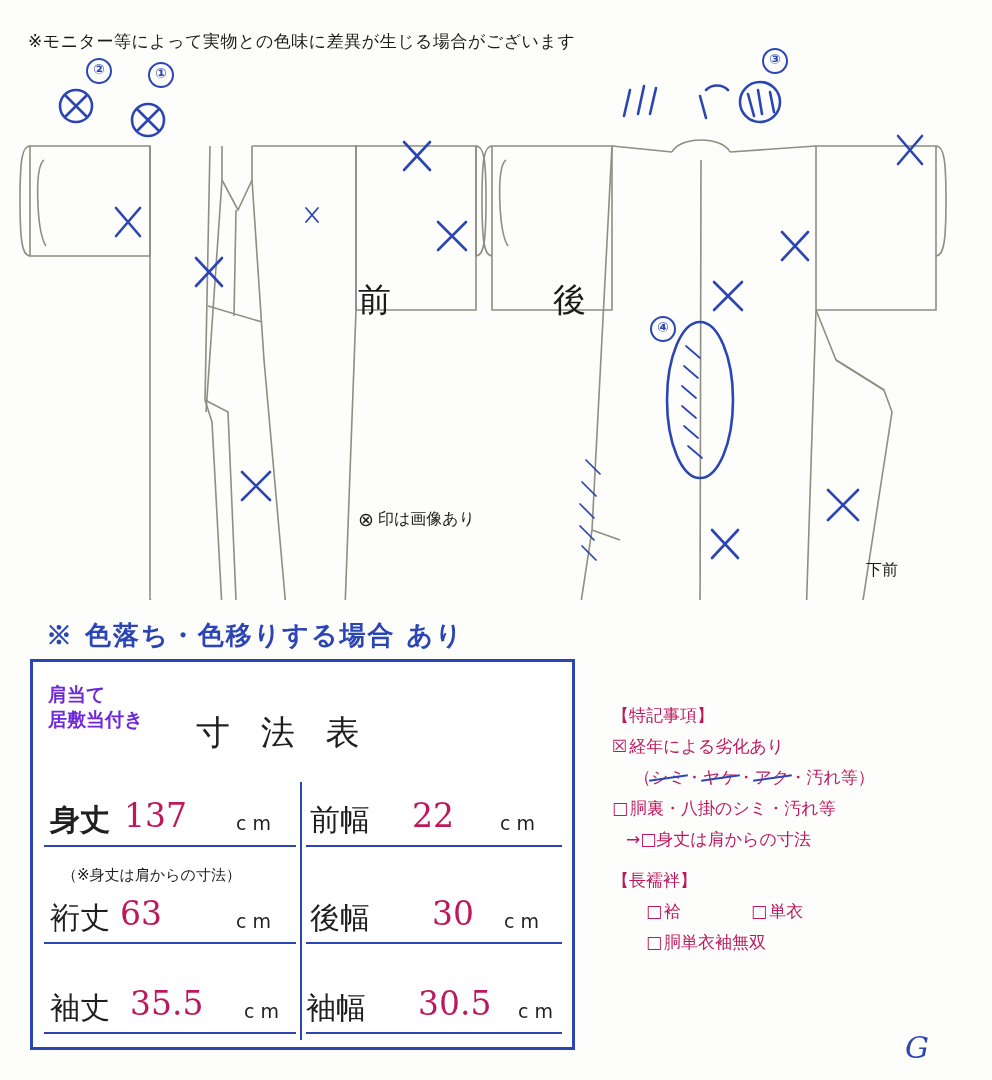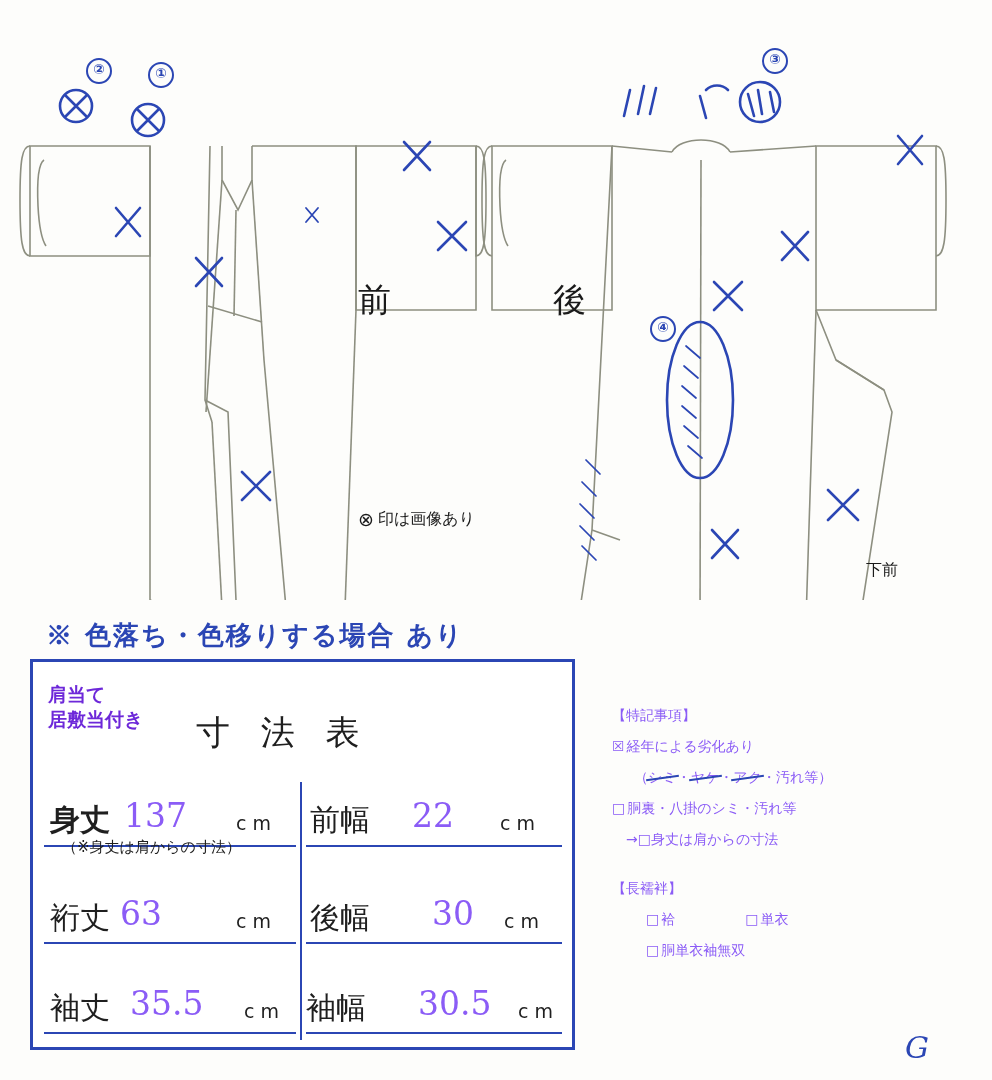--- a/index.html
+++ b/index.html
@@ -106,54 +106,54 @@
   }
   .cell-label {
     position: absolute;
     font-size: 30px;
     color: #1f1f1f;
     font-family: "DejaVu Sans", sans-serif;
   }
   .cell-value {
     position: absolute;
     font-size: 33px;
-    color: #8b5cf6;
+    color: #be185d;
     font-family: "DejaVu Serif", serif;
   }
   .cell-unit {
     position: absolute;
     font-size: 19px;
     color: #1f1f1f;
     font-family: "DejaVu Sans", sans-serif;
   }
   #mitake-note {
     position: absolute;
-    left: 62px; top: 838px;
+    left: 62px; top: 866px;
     font-size: 15px;
     color: #1f1f1f;
     font-family: "DejaVu Sans", sans-serif;
   }
   #top-hand-note {
     left: 46px; top: 618px;
     font-size: 26px;
     letter-spacing: 2px;
   }
 
   
   #notes-right {
     left: 612px; top: 700px;
     width: 370px;
-    font-size: 14px;
+    font-size: 17px;
     line-height: 31px;
-    color: #8b5cf6;
+    color: #be185d;
     font-family: "DejaVu Sans", sans-serif;
   }
   #notes-right .indent1 { padding-left: 22px; }
   #notes-right .indent2 { padding-left: 14px; }
-  #notes-right .section2 { margin-top: 18px; }
+  #notes-right .section2 { margin-top: 10px; }
   #notes-right .juban-row {
     padding-left: 34px;
     display: flex;
     gap: 70px;
   }
   #notes-right .juban-row2 { padding-left: 34px; }
   .strike {
     position: relative;
   }
   .strike::after {
@@ -172,20 +172,21 @@
     font-family: "DejaVu Serif", serif;
     font-style: italic;
   }
   svg { display: block; }
 </style>
 </head>
 <body>
 
 <div id="page">
 
+  <div class="abs printed" id="note-top">※モニター等によって実物との色味に差異が生じる場合がございます</div>
 
   <svg class="abs" style="left:0; top:60px;" width="992" height="540">
     <g fill="none" stroke="#8d8f80" stroke-width="1.6">
 
       <path d="M30,86 L30,196 L150,196 L150,86 Z"></path>
       <path d="M30,86 C22,86 20,100 20,140 C20,180 22,196 30,196"></path>
       <path d="M44,100 C38,104 37,124 38,146 C39,166 42,180 46,186"></path>
 
       <path d="M150,86 L150,260 L150,540"></path>
       <path d="M150,540 L190,556 L250,560 L345,548"></path>

